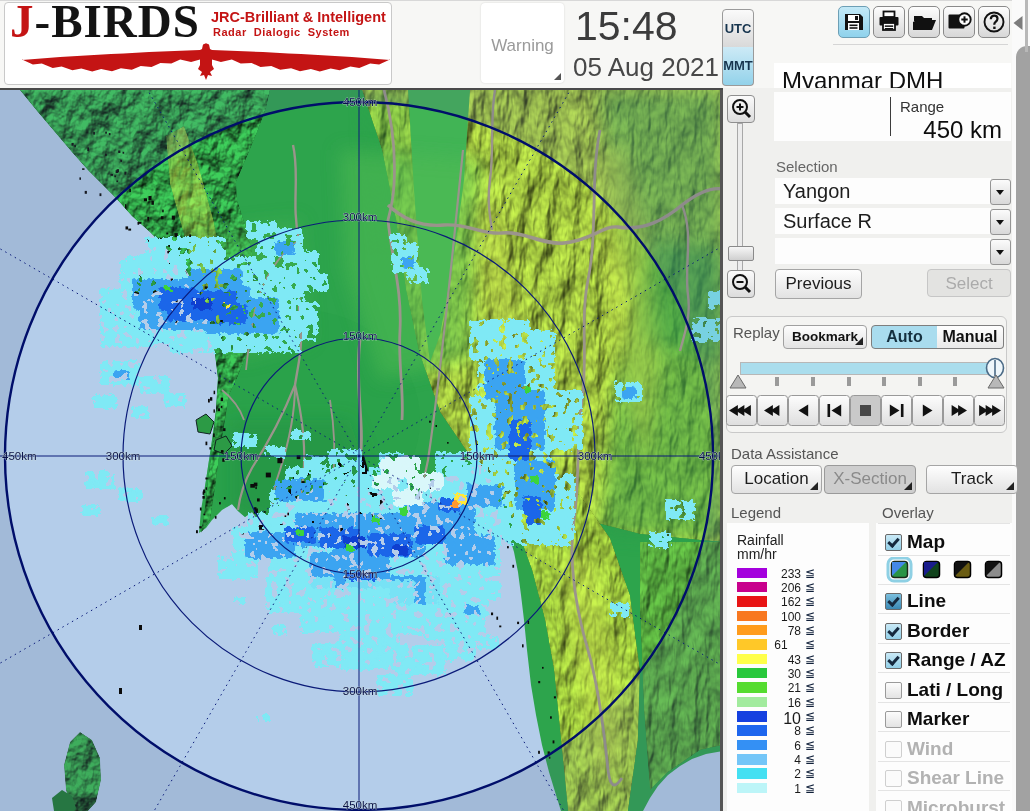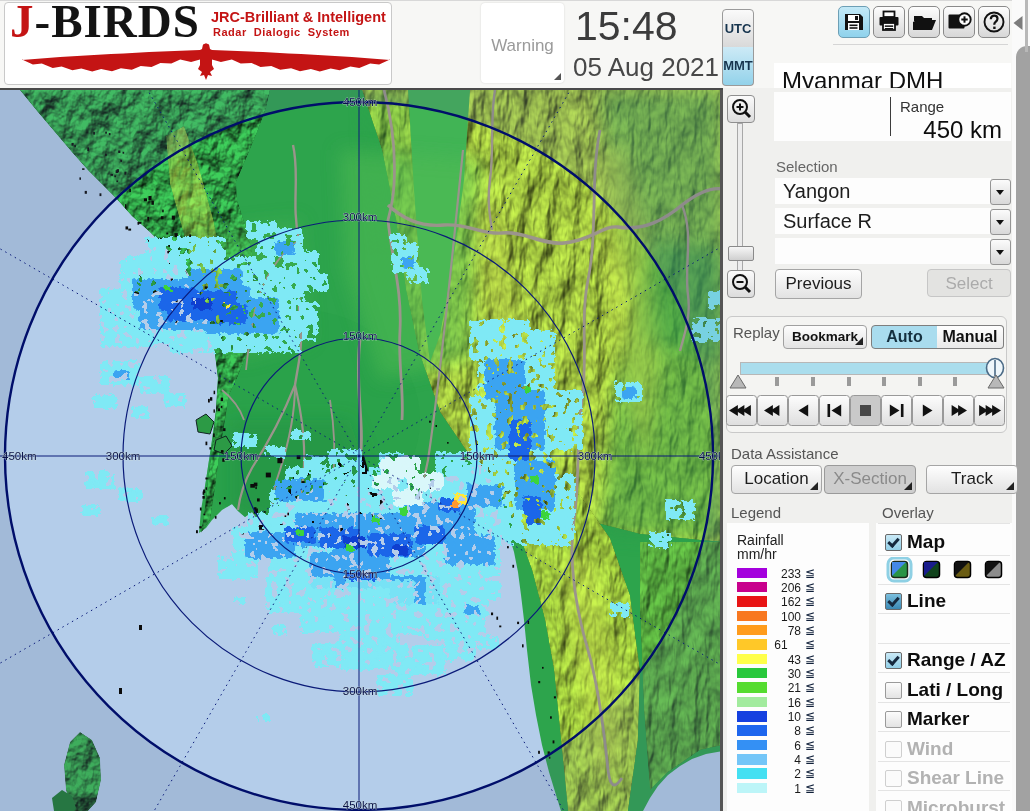--- a/index.html
+++ b/index.html
@@ -732,21 +732,21 @@
   <div style="position:absolute;left:10px;top:144.9px;width:30px;height:10.5px;background:#28c83c"></div>
   <div style="position:absolute;left:34px;top:143.9px;width:40px;text-align:right;font-size:12px;color:#1a1a1a">30</div>
   <div style="position:absolute;left:78px;top:142.9px;font-size:12px;color:#10203a">≦</div>
   <div style="position:absolute;left:10px;top:159.3px;width:30px;height:10.5px;background:#55dc30"></div>
   <div style="position:absolute;left:34px;top:158.3px;width:40px;text-align:right;font-size:12px;color:#1a1a1a">21</div>
   <div style="position:absolute;left:78px;top:157.3px;font-size:12px;color:#10203a">≦</div>
   <div style="position:absolute;left:10px;top:173.7px;width:30px;height:10.5px;background:#a2eb9e"></div>
   <div style="position:absolute;left:34px;top:172.7px;width:40px;text-align:right;font-size:12px;color:#1a1a1a">16</div>
   <div style="position:absolute;left:78px;top:171.7px;font-size:12px;color:#10203a">≦</div>
   <div style="position:absolute;left:10px;top:188.0px;width:30px;height:10.5px;background:#1540e0"></div>
-  <div style="position:absolute;left:34px;top:187.0px;width:40px;text-align:right;font-size:12px;color:#1a1a1a">10</div>
+  <div style="position:absolute;left:34px;top:187.0px;width:40px;text-align:right;font-size:16px;color:#1a1a1a">10</div>
   <div style="position:absolute;left:78px;top:186.0px;font-size:12px;color:#10203a">≦</div>
   <div style="position:absolute;left:10px;top:202.3px;width:30px;height:10.5px;background:#1e66ee"></div>
   <div style="position:absolute;left:34px;top:201.3px;width:40px;text-align:right;font-size:12px;color:#1a1a1a">8</div>
   <div style="position:absolute;left:78px;top:200.3px;font-size:12px;color:#10203a">≦</div>
   <div style="position:absolute;left:10px;top:216.7px;width:30px;height:10.5px;background:#3490f4"></div>
   <div style="position:absolute;left:34px;top:215.7px;width:40px;text-align:right;font-size:12px;color:#1a1a1a">6</div>
   <div style="position:absolute;left:78px;top:214.7px;font-size:12px;color:#10203a">≦</div>
   <div style="position:absolute;left:10px;top:231.0px;width:30px;height:10.5px;background:#74c6f8"></div>
   <div style="position:absolute;left:34px;top:230.0px;width:40px;text-align:right;font-size:12px;color:#1a1a1a">4</div>
   <div style="position:absolute;left:78px;top:229.0px;font-size:12px;color:#10203a">≦</div>
@@ -790,20 +790,24 @@
         </g>
        <g>
           <rect x="109.5" y="4.5" width="16" height="16" rx="3" fill="#8c8c8c" stroke="#000" stroke-width="1.5"></rect>
           <path d="M110 5 h14 l-14 14 Z" fill="#111"></path>
         </g>
       </svg></div>
   <div style="position:absolute;left:0;top:69px;width:136px;height:29px">
       <div class="cb on on2" style="top:1px"></div>
       <div class="ovtxt">Line</div>
     </div>
+  <div style="position:absolute;left:0;top:98.5px;width:136px;height:29px">
+      <div class="cb on" style="top:1px"></div>
+      <div class="ovtxt">Border</div>
+    </div>
   <div style="position:absolute;left:0;top:128px;width:136px;height:29px">
       <div class="cb on" style="top:1px"></div>
       <div class="ovtxt">Range / AZ</div>
     </div>
   <div style="position:absolute;left:0;top:157.5px;width:136px;height:29px">
       <div class="cb off" style="top:1px"></div>
       <div class="ovtxt">Lati / Long</div>
     </div>
   <div style="position:absolute;left:0;top:187px;width:136px;height:29px">
       <div class="cb off" style="top:1px"></div>

